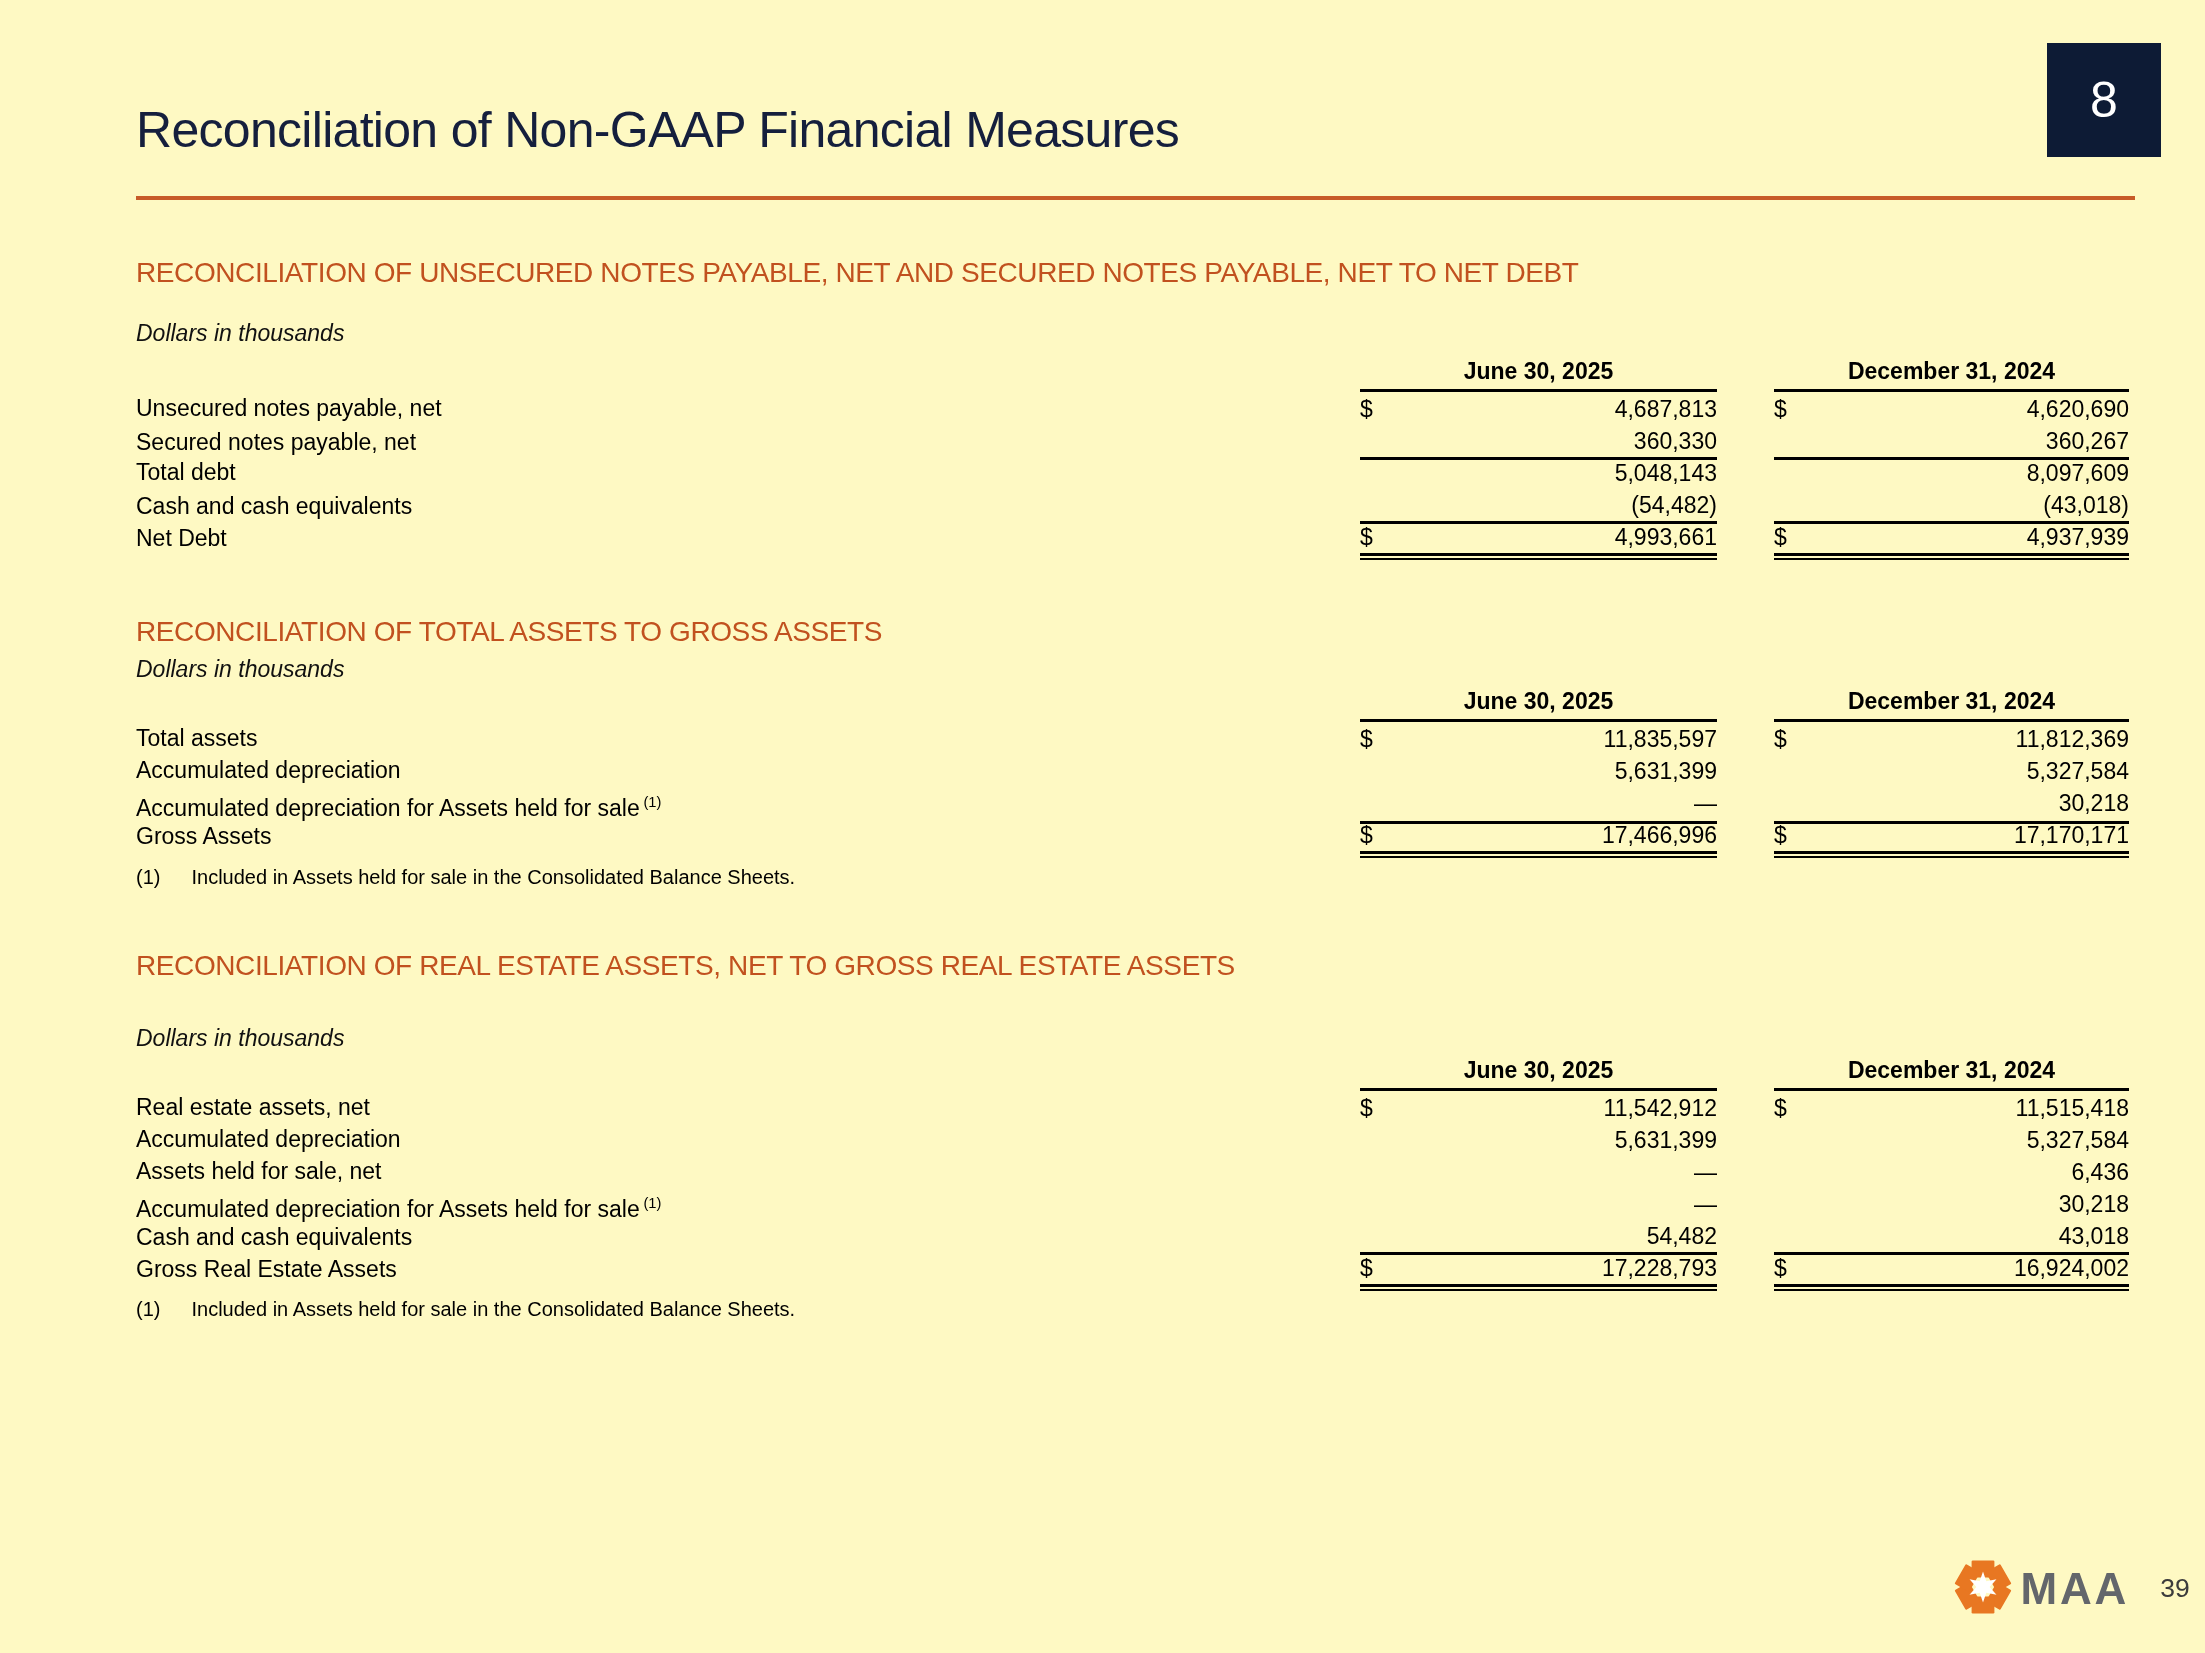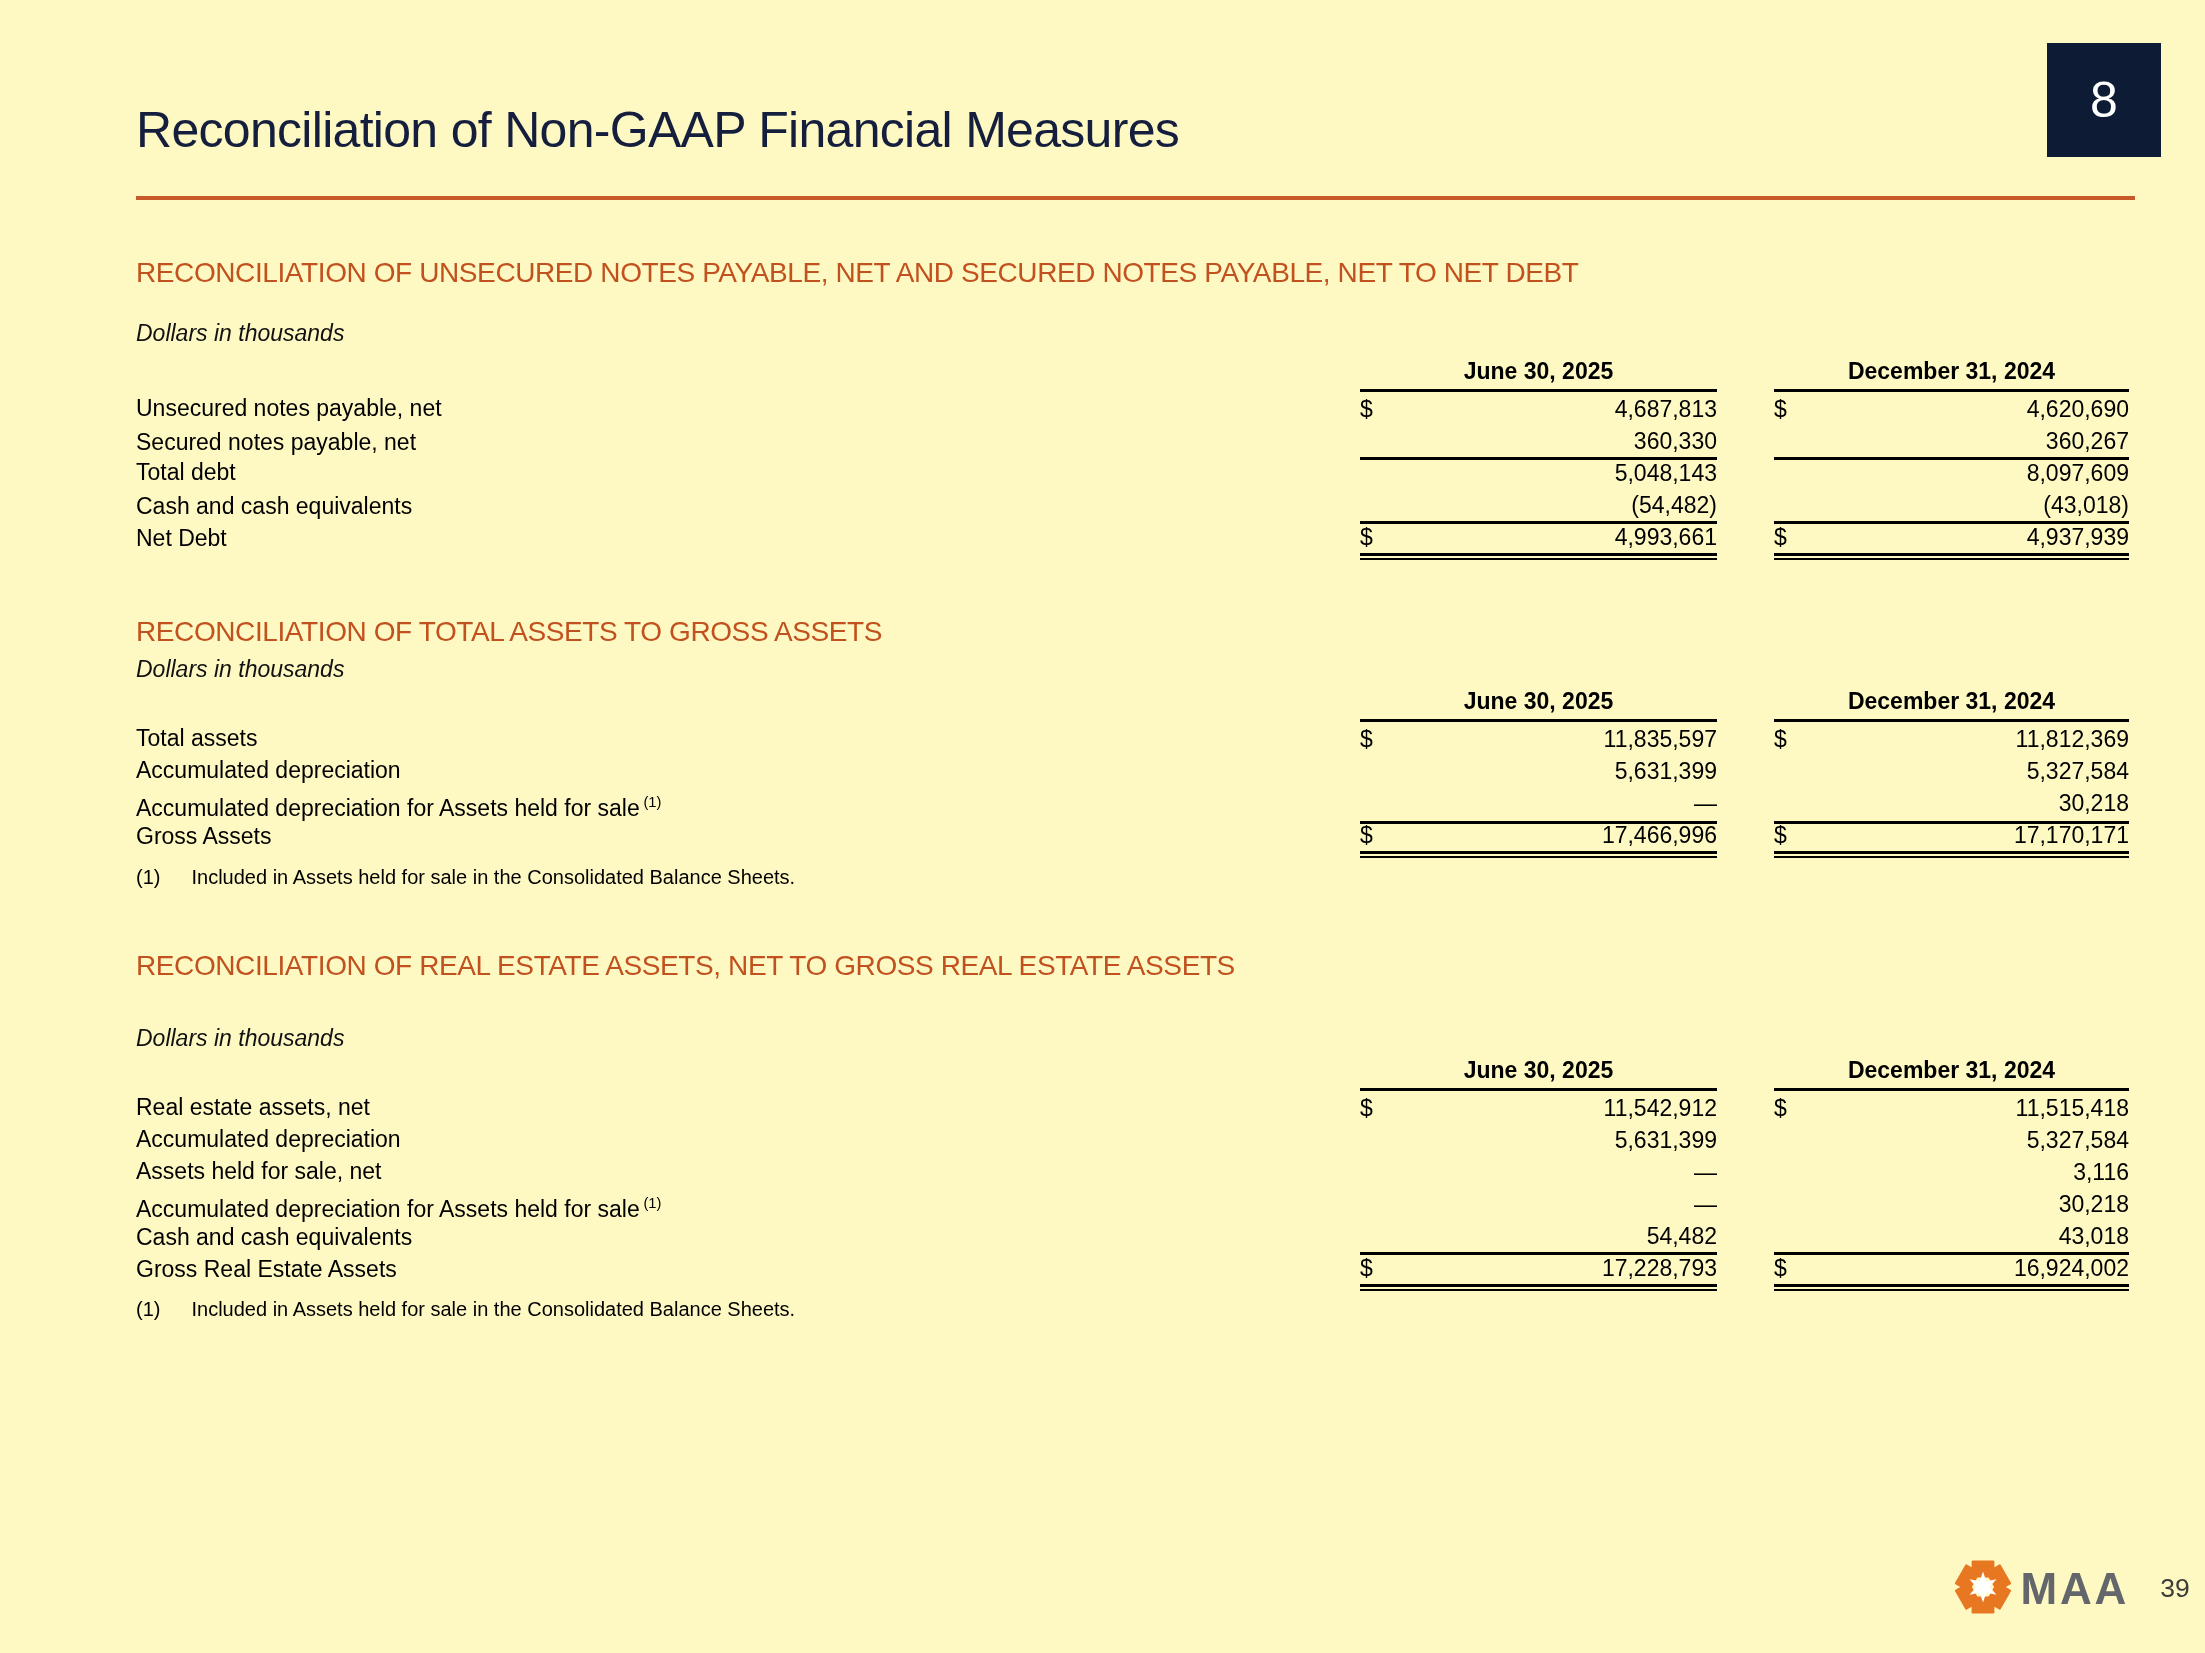--- a/index.html
+++ b/index.html
@@ -373,21 +373,21 @@
 
     <div class="trow">
       <div class="lbl">Assets held for sale, net</div>
       <div class="val">
           <span class="cur"></span>
           <span class="num">—</span>
         </div>
       <div class="gapcol"></div>
       <div class="val">
           <span class="cur"></span>
-          <span class="num">3,116</span>
+          <span class="num">6,436</span>
         </div>
     </div>
 
     <div class="trow">
       <div class="lbl"><span>Accumulated depreciation for Assets held for sale</span><span class="sup">(1)</span></div>
       <div class="val">
           <span class="cur"></span>
           <span class="num">—</span>
         </div>
       <div class="gapcol"></div>

